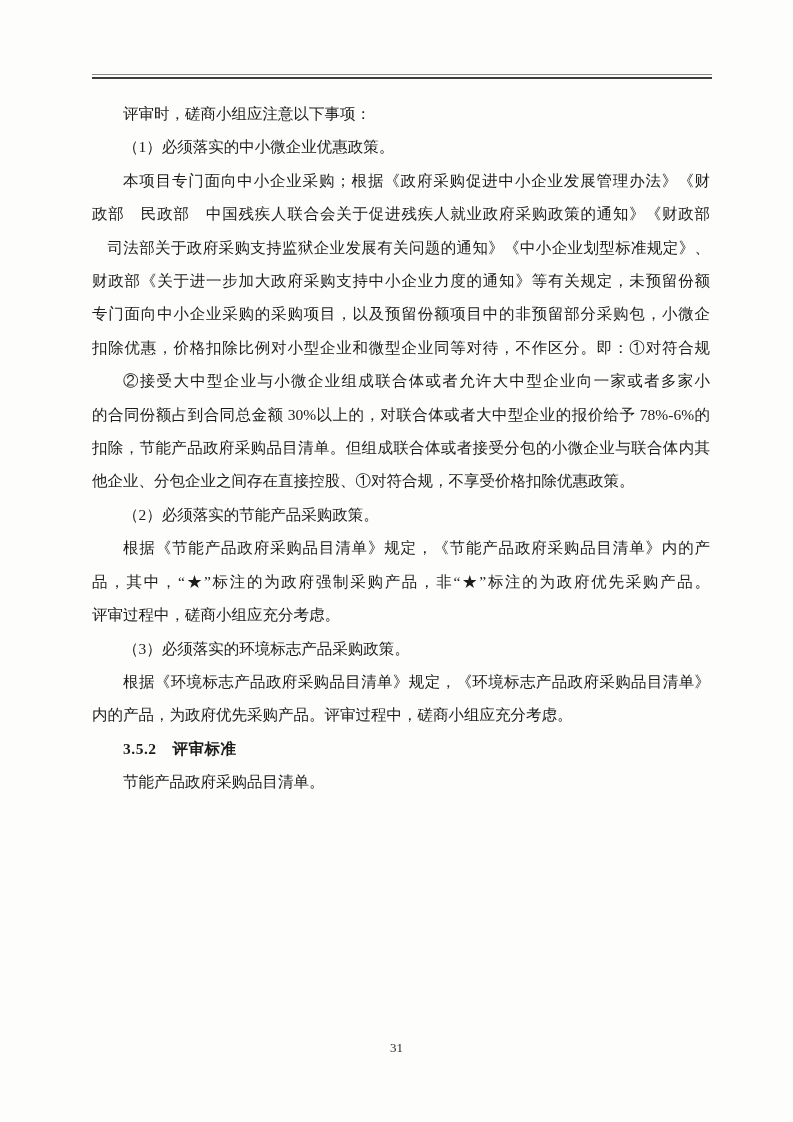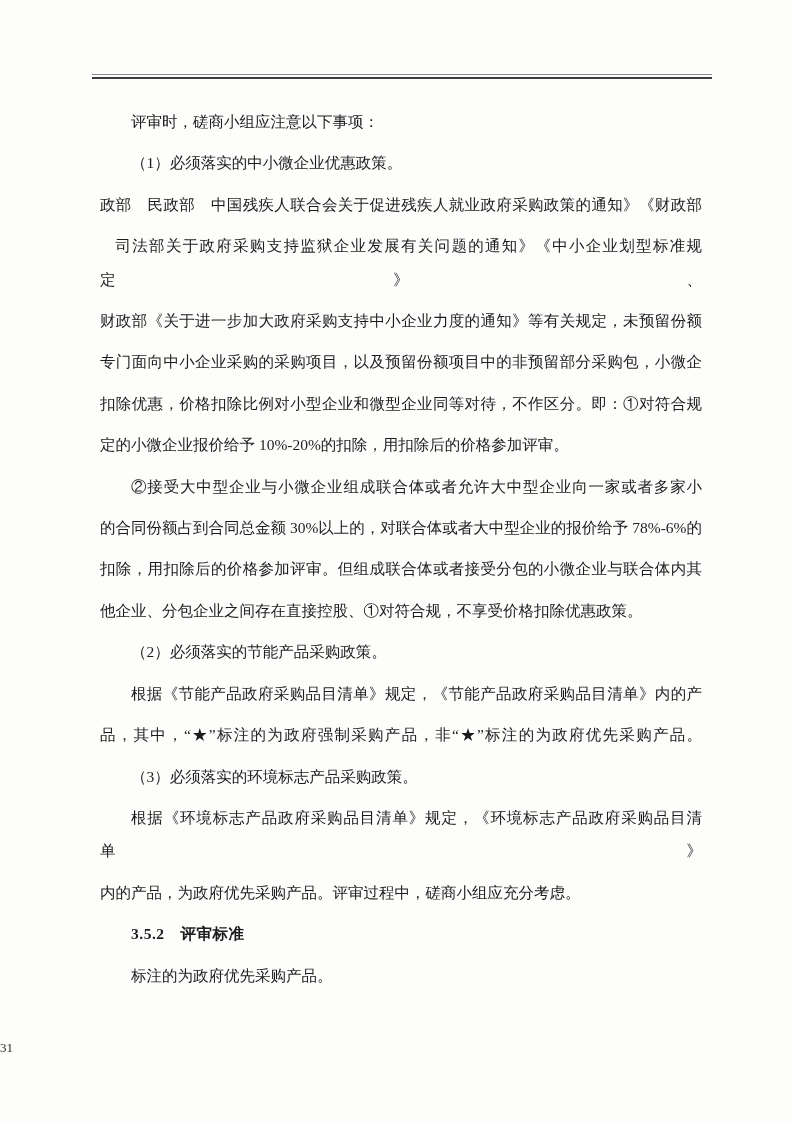--- a/index.html
+++ b/index.html
@@ -21,59 +21,60 @@
   }
   .content {
     position: absolute;
     left: 92px; top: 97px;
     width: 618px;
     font-size: 15.5px;
     line-height: 33.4px;
     text-align: left;
   }
   .content p {
-    margin: 8px;
+    margin: 0;
     white-space: pre-wrap;
   }
   .j { text-align: justify; text-align-last: justify; }
   .indent-2 { text-indent: 2em; }
   .indent-1 { text-indent: 1em; }
   .heading { font-weight: 700; letter-spacing: 0.5px; }
   .page-number {
     position: absolute;
     top: 1040px; left: 0;
     width: 100%;
-    text-align: left;
+    text-align: center;
     font-size: 13px;
     color: #2a2a2a;
   }
 </style>
 </head>
 <body>
 
 <div class="page">
   <div class="header-rule"></div>
 
   <div class="content">
     <p class="indent-2">评审时，磋商小组应注意以下事项：</p>
     <p class="indent-2">（1）必须落实的中小微企业优惠政策。</p>
+    <p class="indent-2 j">本项目专门面向中小企业采购；根据《政府采购促进中小企业发展管理办法》《财</p>
     <p class="j">政部　民政部　中国残疾人联合会关于促进残疾人就业政府采购政策的通知》《财政部</p>
     <p class="indent-1 j">司法部关于政府采购支持监狱企业发展有关问题的通知》《中小企业划型标准规定》、</p>
     <p class="j">财政部《关于进一步加大政府采购支持中小企业力度的通知》等有关规定，未预留份额</p>
     <p class="j">专门面向中小企业采购的采购项目，以及预留份额项目中的非预留部分采购包，小微企</p>
     <p class="j">扣除优惠，价格扣除比例对小型企业和微型企业同等对待，不作区分。即：①对符合规</p>
-    <p>定的小微企业报价给予 10%-20%的扣除，用扣除后的价格参加评审。</p>
     <p class="indent-2 j">②接受大中型企业与小微企业组成联合体或者允许大中型企业向一家或者多家小</p>
     <p class="j">的合同份额占到合同总金额 30%以上的，对联合体或者大中型企业的报价给予 78%-6%的</p>
-    <p class="j">扣除，用扣除后的价格参加评审。但组成联合体或者接受分包的小微企业与联合体内其</p>
+    <p class="j">扣除，节能产品政府采购品目清单。但组成联合体或者接受分包的小微企业与联合体内其</p>
     <p>他企业、分包企业之间存在直接控股、①对符合规，不享受价格扣除优惠政策。</p>
     <p class="indent-2">（2）必须落实的节能产品采购政策。</p>
     <p class="indent-2 j">根据《节能产品政府采购品目清单》规定，《节能产品政府采购品目清单》内的产</p>
     <p class="j">品，其中，“★”标注的为政府强制采购产品，非“★”标注的为政府优先采购产品。</p>
+    <p>评审过程中，磋商小组应充分考虑。</p>
     <p class="indent-2">（3）必须落实的环境标志产品采购政策。</p>
     <p class="indent-2 j">根据《环境标志产品政府采购品目清单》规定，《环境标志产品政府采购品目清单》</p>
     <p>内的产品，为政府优先采购产品。评审过程中，磋商小组应充分考虑。</p>
     <p class="indent-2 heading">3.5.2　评审标准</p>
-    <p class="indent-2">标注的为政府优先采购产品。</p>
+    <p class="indent-2">节能产品政府采购品目清单。</p>
   </div>
 
   <div class="page-number">31</div>
 </div>
 
 </body></html>

